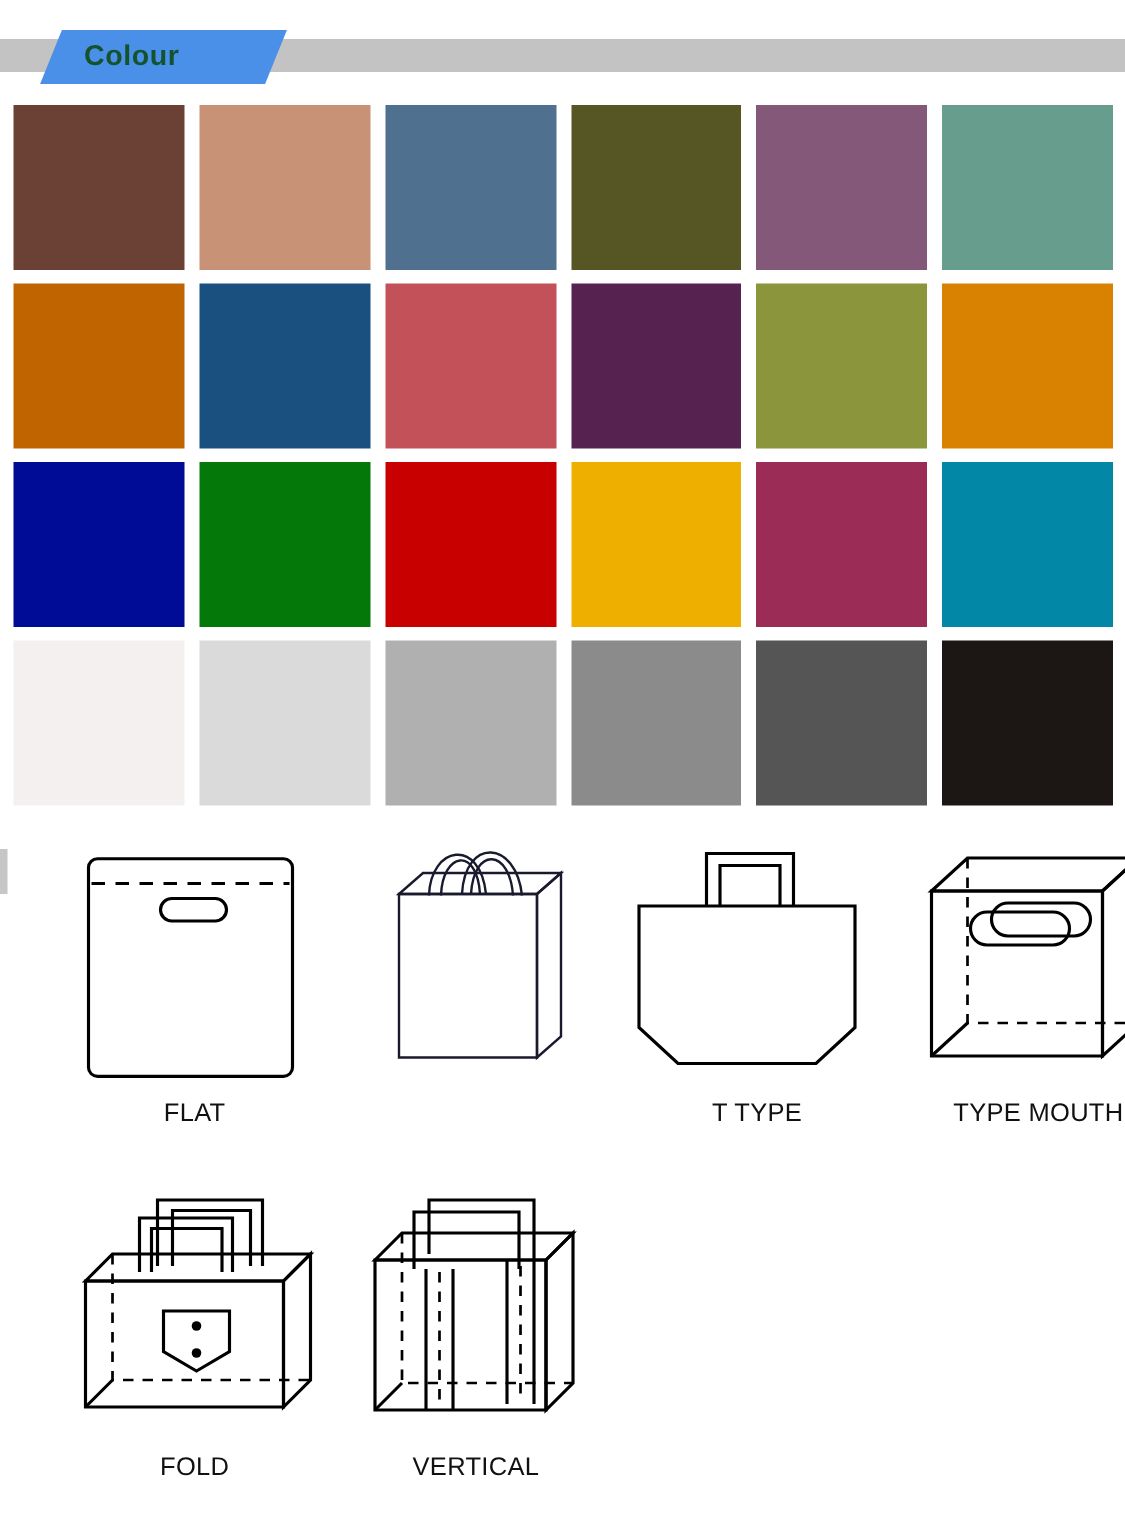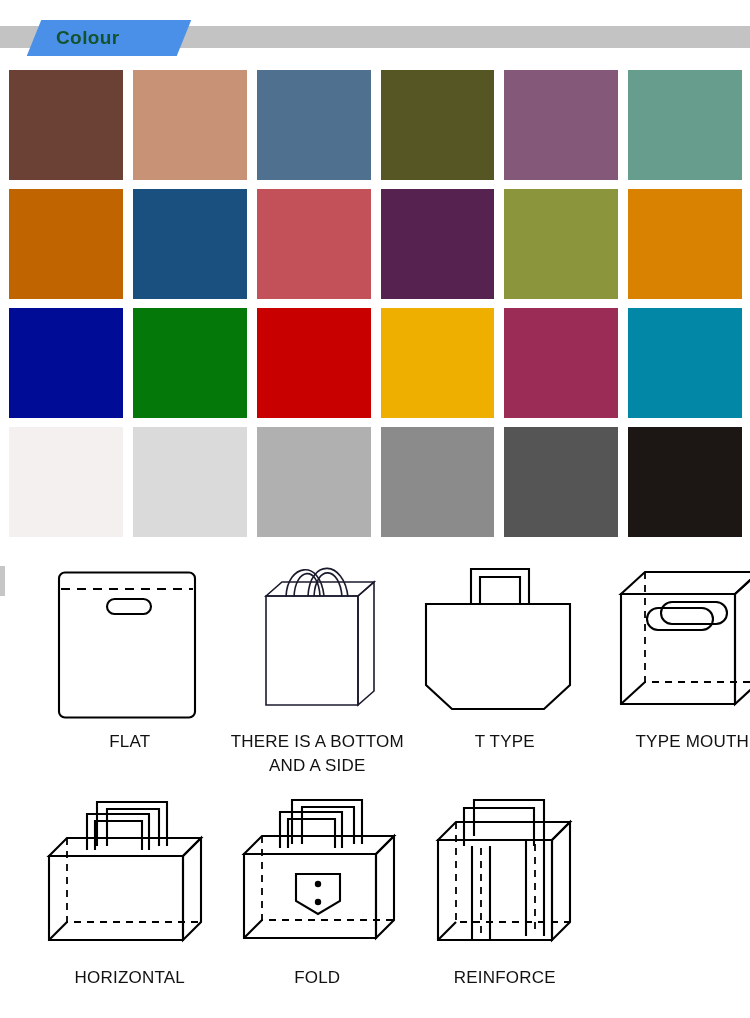--- a/index.html
+++ b/index.html
@@ -175,21 +175,20 @@
       <path class="ln-thin" d="M70 45 C 71 16, 94 12, 96 44"></path>
       <path class="ln-thin" d="M84 44 C 86 6, 120 8, 124 45"></path>
       <path class="ln-thin" d="M90 44 C 92 12, 116 14, 118 45"></path>
 
       <path class="ln-thin" d="M42 44 L58 30 L150 30 L134 44 Z"></path>
 
       <path class="ln-thin" d="M42 44 L134 44 L134 153 L42 153 Z"></path>
 
       <path class="ln-thin" d="M134 44 L150 30 L150 139 L134 153 Z"></path>
     </svg>
-    <div class="bag-label two-line">THERE IS A BOTTOM AND A SIDE</div>
   </div>
 
   <div class="bag-cell">
     <svg class="bag-figure" viewBox="0 0 186 172">
 
       <path class="ln" d="M59 52 L59 17 L117 17 L117 52"></path>
 
       <path class="ln" d="M68 52 L68 25 L108 25 L108 52"></path>
 
       <path class="ln" d="M14 52 L158 52 L158 133 L132 157 L40 157 L14 133 Z"></path>
@@ -212,35 +211,20 @@
       <rect class="ln" x="48" y="56" width="66" height="22" rx="11"></rect>
       <rect class="ln" x="62" y="50" width="66" height="22" rx="11"></rect>
     </svg>
     <div class="bag-label">TYPE MOUTH</div>
   </div>
 </div>
 
 <div class="bag-row bag-row-2">
 
 
-  <div class="bag-cell">
-    <svg class="bag-figure" viewBox="0 0 186 172">
-      <path class="ln" d="M60 58 L60 14 L130 14 L130 58"></path>
-      <path class="ln" d="M70 58 L70 21 L122 21 L122 58"></path>
-      <path class="ln" d="M50 62 L50 26 L112 26 L112 62"></path>
-      <path class="ln" d="M58 62 L58 33 L105 33 L105 62"></path>
-
-      <path class="ln" d="M12 68 L30 50 L164 50 L146 68 Z"></path>
-      <path class="ln" d="M12 68 L146 68 L146 152 L12 152 Z"></path>
-      <path class="ln" d="M146 68 L164 50 L164 134 L146 152 Z"></path>
-      <path class="dsh-s" d="M30 50 L30 134 L164 134"></path>
-      <path class="ln" d="M12 152 L30 134"></path>
-    </svg>
-    <div class="bag-label">HORIZONTAL</div>
-  </div>
 
   <div class="bag-cell">
     <svg class="bag-figure" viewBox="0 0 186 172">
       <path class="ln" d="M68 56 L68 12 L138 12 L138 56"></path>
       <path class="ln" d="M78 56 L78 19 L130 19 L130 56"></path>
       <path class="ln" d="M56 60 L56 24 L118 24 L118 60"></path>
       <path class="ln" d="M64 60 L64 31 L111 31 L111 60"></path>
 
       <path class="ln" d="M20 66 L38 48 L170 48 L152 66 Z"></path>
       <path class="ln" d="M20 66 L152 66 L152 150 L20 150 Z"></path>
@@ -267,15 +251,15 @@
       <path class="dsh-s" d="M44 34 L44 134 L158 134"></path>
       <path class="ln" d="M26 152 L44 134"></path>
 
       <path class="ln" d="M60 58 L60 152"></path>
       <path class="ln" d="M78 58 L78 152"></path>
       <path class="dsh-s" d="M69 60 L69 148"></path>
       <path class="ln" d="M114 52 L114 148"></path>
       <path class="ln" d="M132 48 L132 148"></path>
       <path class="dsh-s" d="M123 56 L123 146"></path>
     </svg>
-    <div class="bag-label">REINFORCE</div>
+    <div class="bag-label">VERTICAL</div>
   </div>
 </div>
 
 </body></html>

